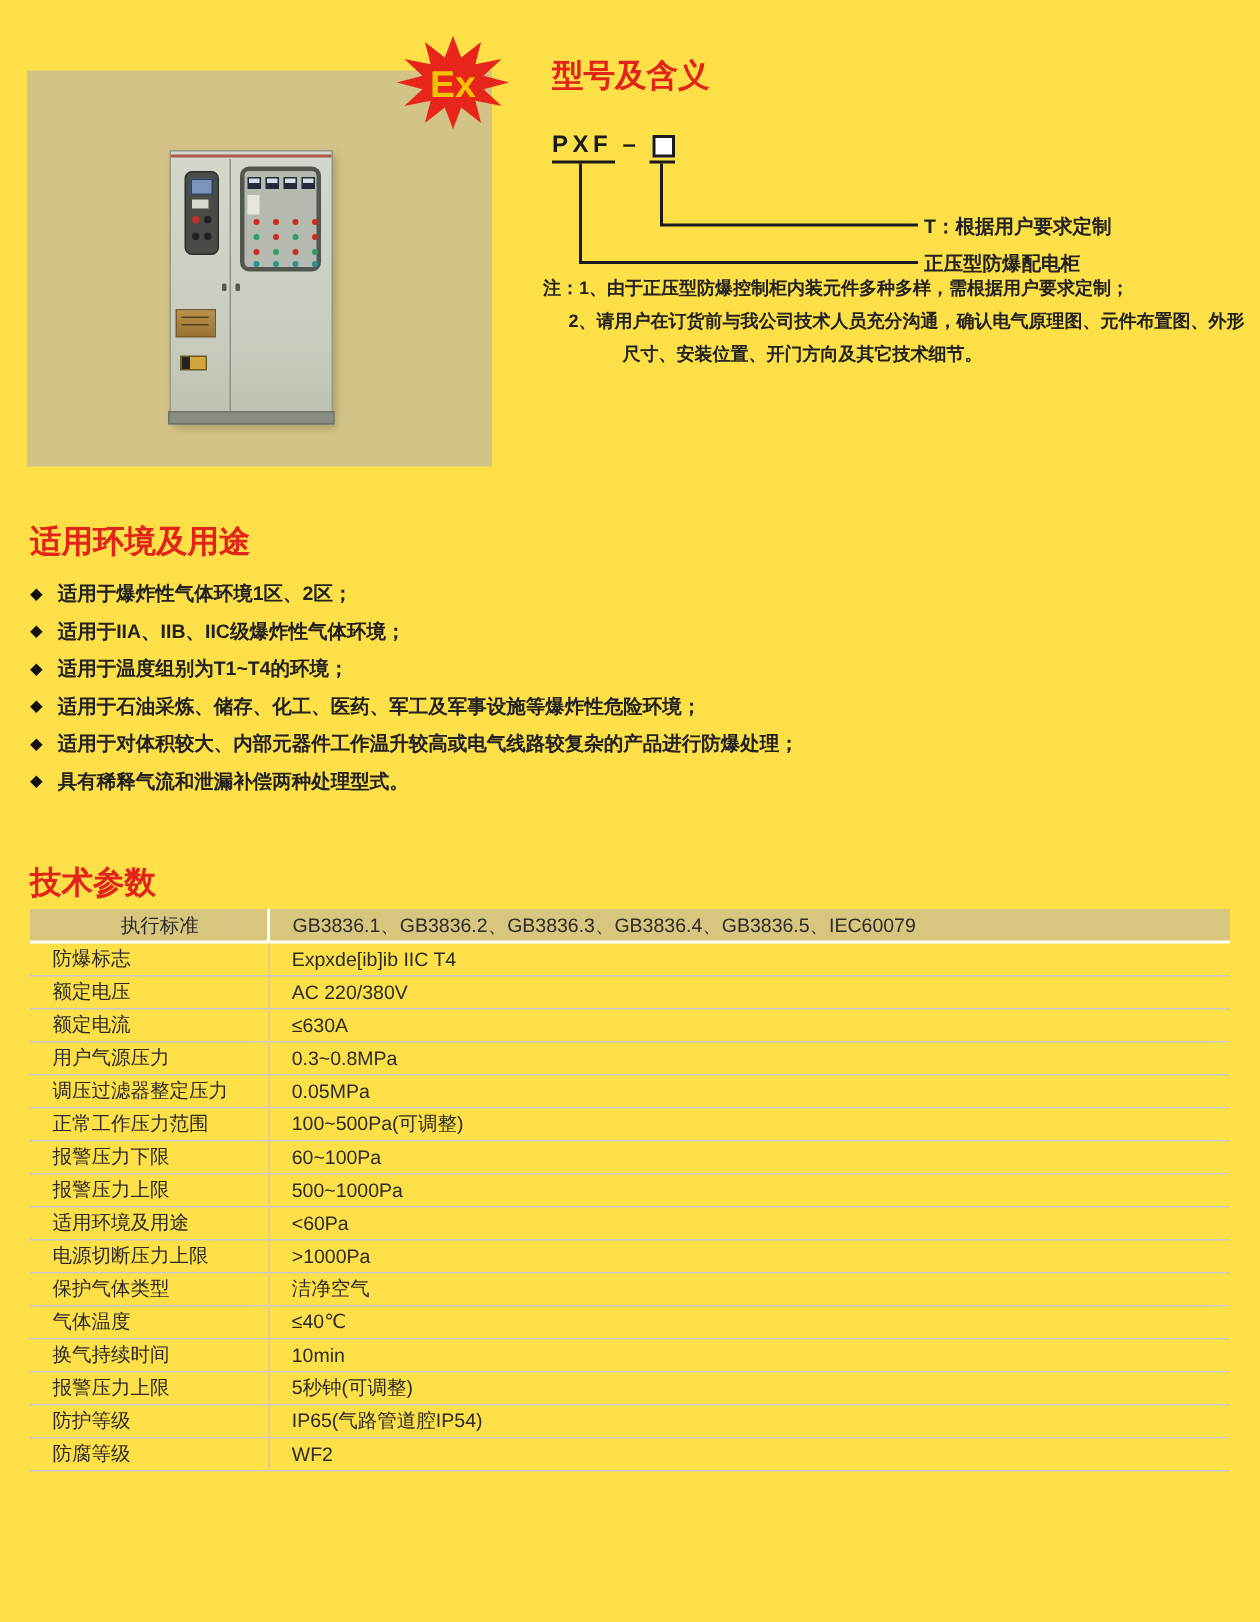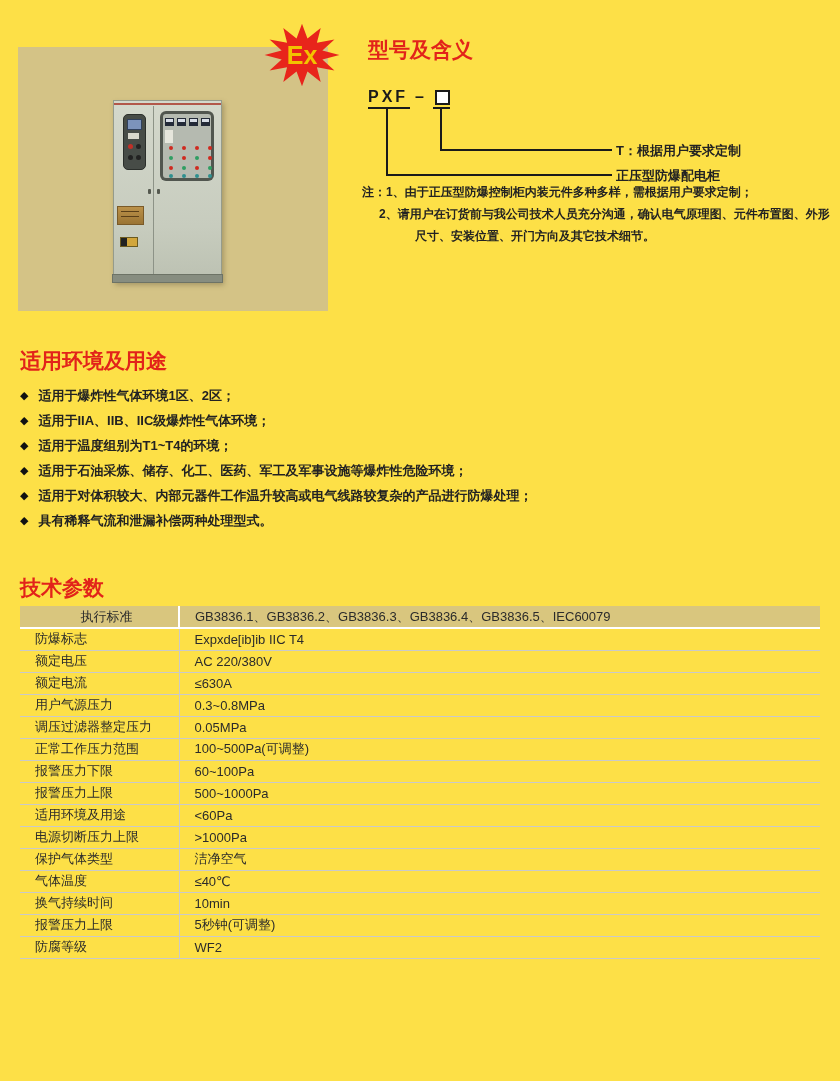--- a/index.html
+++ b/index.html
@@ -245,19 +245,23 @@
       </tr>
       <tr>
         <td class="lbl">换气持续时间</td>
         <td>10min</td>
       </tr>
       <tr>
         <td class="lbl">报警压力上限</td>
         <td>5秒钟(可调整)</td>
       </tr>
       <tr>
+        <td class="lbl">防护等级</td>
+        <td>IP65(气路管道腔IP54)</td>
+      </tr>
+      <tr>
         <td class="lbl">防腐等级</td>
         <td>WF2</td>
       </tr>
     </tbody>
   </table>
 
 </div>
 
 </body></html>

